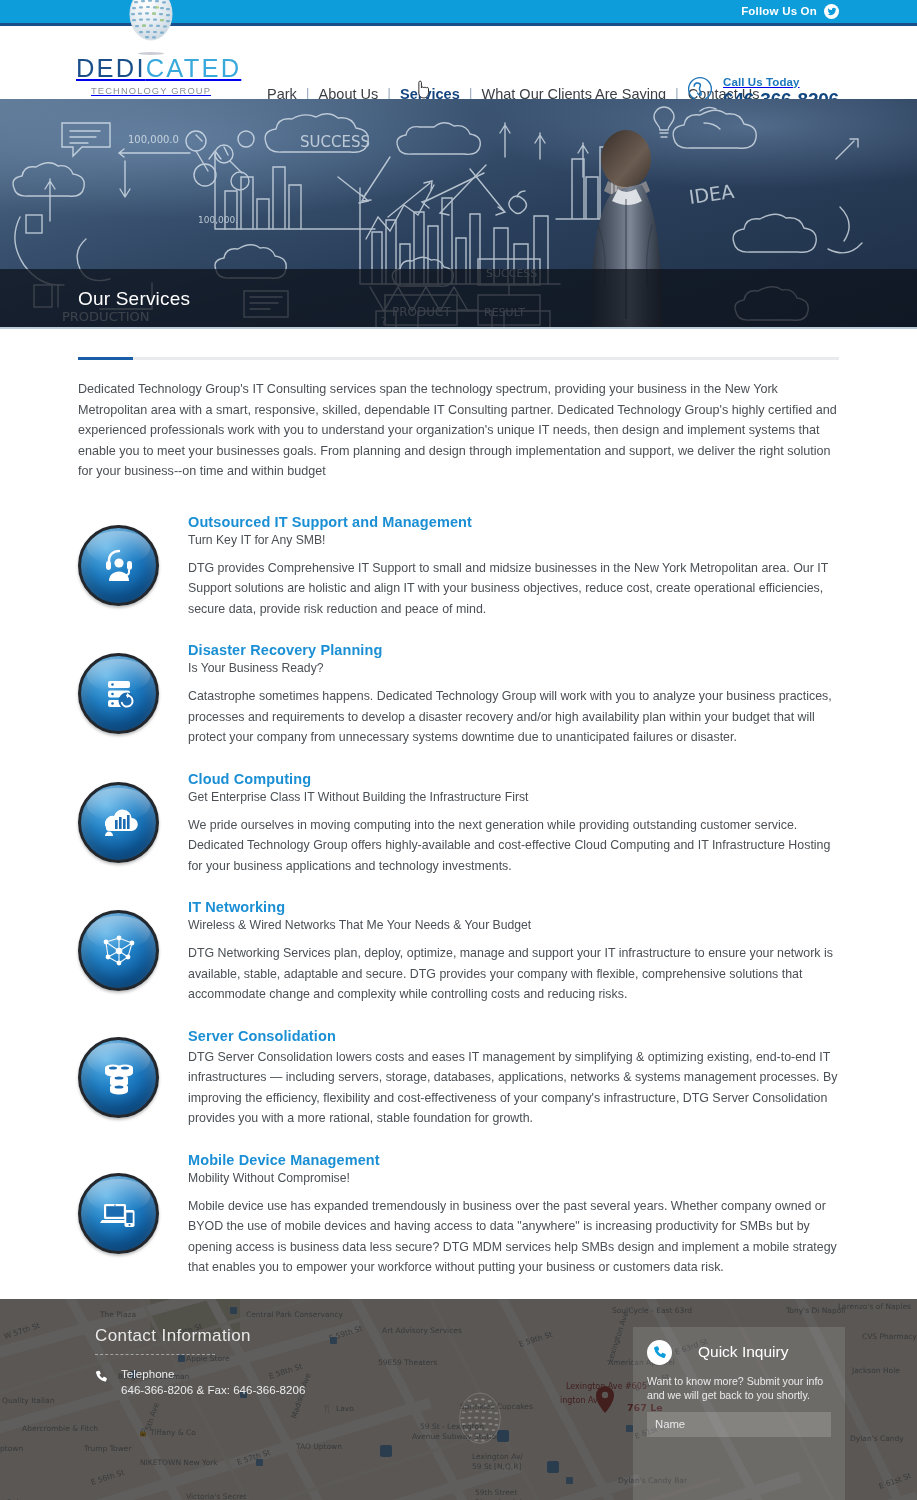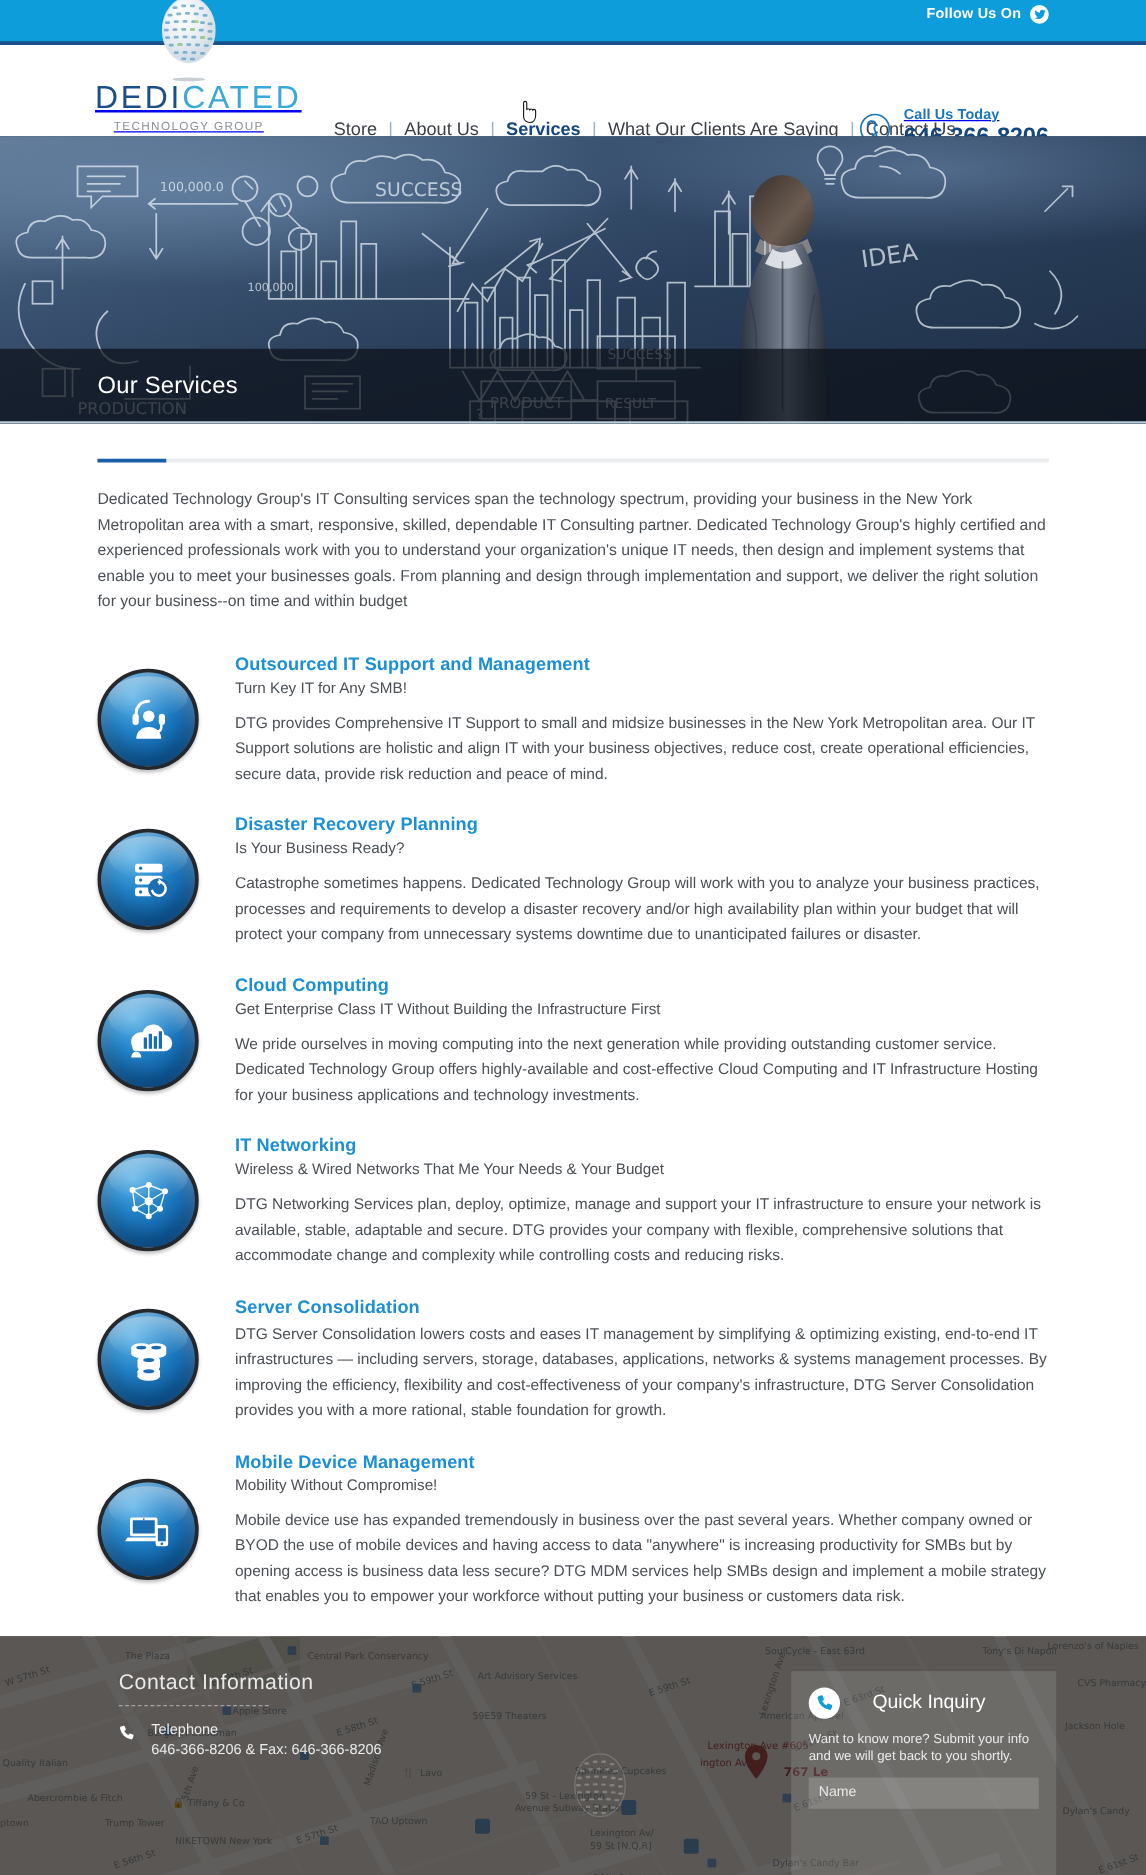--- a/index.html
+++ b/index.html
@@ -7,21 +7,21 @@
   body {
     width: 917px; height: 1500px; overflow: hidden;
     font-family: "Liberation Sans", sans-serif;
     background: #ffffff; color: #333;
     -webkit-font-smoothing: antialiased;
   }
   .page { position: relative; width: 917px; height: 1500px; }
 
   
   .topbar {
-    height: 36px; background: #0d9ddb; position: relative;
+    height: 26px; background: #0d9ddb; position: relative;
     border-bottom: 3px solid #1b4f8a;
   }
   .follow-wrap {
     position: absolute; right: 78px; top: 0; height: 22px;
     display: flex; align-items: center; gap: 7px;
   }
   .follow-text { color: #fff; font-size: 11.5px; font-weight: 600; letter-spacing: .2px; }
   .tw-circle {
     width: 15px; height: 15px; border-radius: 50%; background: #fff;
     display: flex; align-items: center; justify-content: center;
@@ -53,21 +53,21 @@
   nav.mainnav {
     position: absolute; left: 258px; top: 60px;
     display: flex; align-items: center; font-size: 14.5px; color:#3a3f45;
   }
   nav.mainnav a {
     color: #3a3f45; text-decoration: none; padding: 0 9px; white-space: nowrap;
   }
   nav.mainnav a.active { color:#14457f; font-weight: 700; }
   nav.mainnav .sep { color:#9fb0c4; font-weight:300; }
 
-  .callus { position: absolute; right: 78px; top: 50px; display:flex; align-items:center; gap:10px;}
+  .callus { position: absolute; right: 78px; top: 50px; display:flex; gap:10px;}
   .callus .phone-ico { width: 26px; height: 26px; flex:0 0 26px; }
   .callus-today { font-size: 11.5px; color:#1b75bb; font-weight:700; line-height:1.1; letter-spacing:.1px;}
   .callus-num { font-size: 19px; color:#13477f; font-weight:700; letter-spacing:-0.2px; line-height:1.15; }
 
   
   .hero { position: relative; height: 230px; overflow: hidden; background:#22364f; }
   .hero-sky {
     position:absolute; inset:0;
     background:
       radial-gradient(ellipse 60% 55% at 18% 18%, rgba(120,150,185,.55), rgba(0,0,0,0) 62%),
@@ -231,21 +231,21 @@
           </g>
         </g>
         <ellipse cx="27" cy="28" rx="21" ry="26" fill="none" stroke="#d8e2e9" stroke-width="1"></ellipse>
       </svg>
       <div class="logo-shadow"></div>
       <div class="logo-word"><span>DEDI</span><span class="lite">CATED</span></div>
       <div class="logo-sub">TECHNOLOGY GROUP</div>
     </a>
 
     <nav class="mainnav">
-      <a href="#">Store</a>
+      <a href="#">Park</a>
       <span class="sep">|</span>
       <a href="#">About Us</a>
       <span class="sep">|</span>
       <a href="#" class="active">Services</a>
       <span class="sep">|</span>
       <a href="#">What Our Clients Are Saying</a>
       <span class="sep">|</span>
       <a href="#">Contact Us</a>
     </nav>
 

